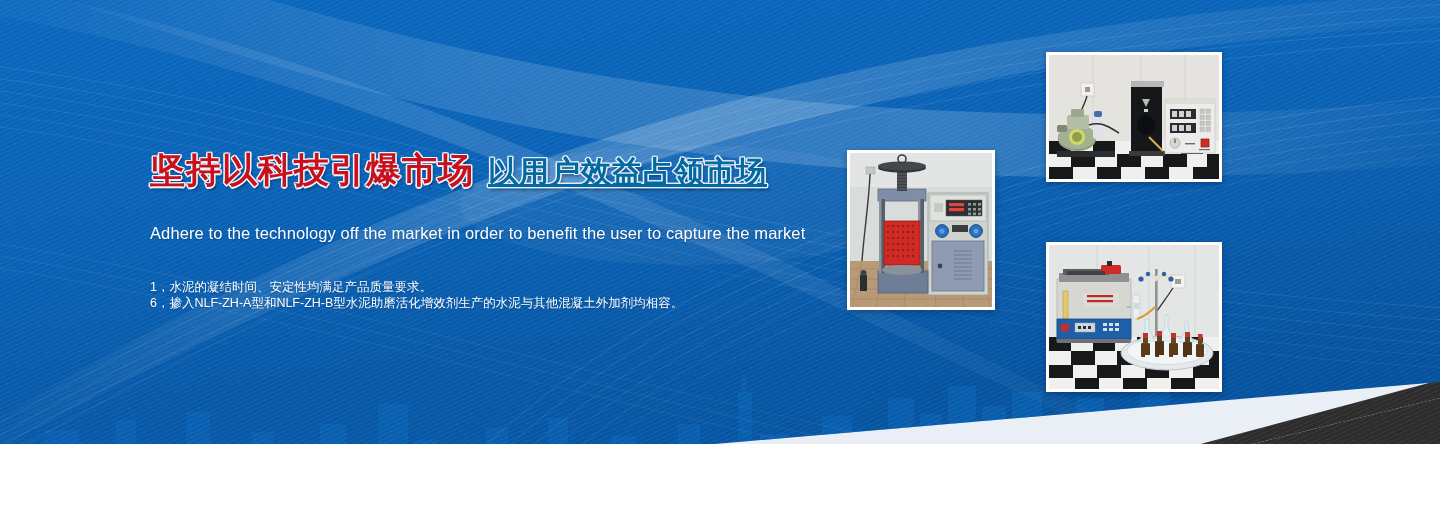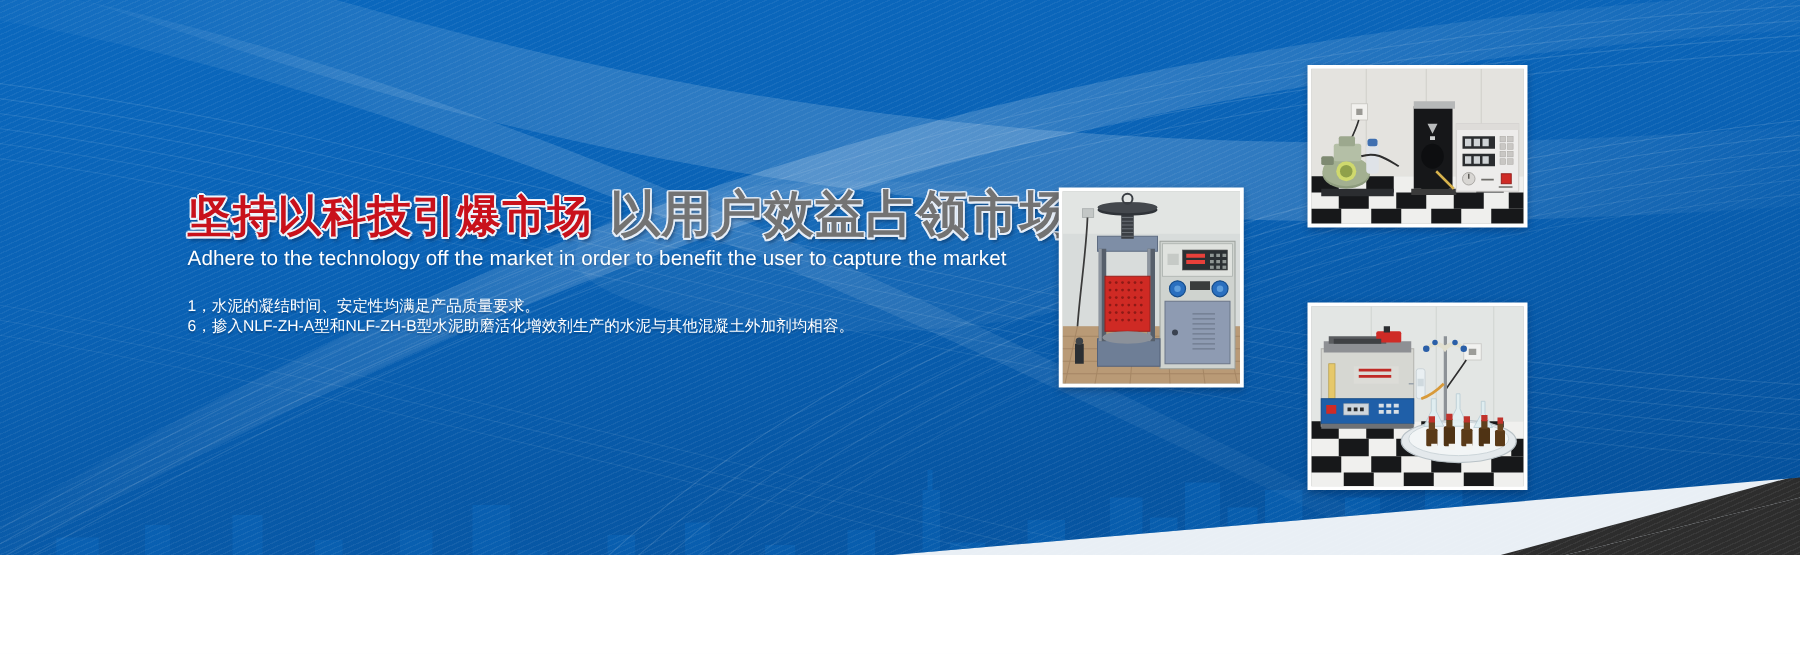--- a/index.html
+++ b/index.html
@@ -59,39 +59,41 @@
     font-size:35px;
     color:#c9111b;
     text-shadow:
        1.5px 0 0 #eef4fb, -1.5px 0 0 #eef4fb,
        0 1.5px 0 #eef4fb, 0 -1.5px 0 #eef4fb,
        1px 1px 0 #eef4fb, -1px -1px 0 #eef4fb,
        1px -1px 0 #eef4fb, -1px 1px 0 #eef4fb,
        2px 3px 3px rgba(0,20,50,.45);
   }
   .headline .h-dark{
-    font-size:40px;
-    color:#737373;
+    font-size:30px;
+    color:#0369a1;
     text-shadow:
        1.4px 0 0 #e6eef8, -1.4px 0 0 #e6eef8,
        0 1.4px 0 #e6eef8, 0 -1.4px 0 #e6eef8,
        1px 1px 0 #e6eef8, -1px -1px 0 #e6eef8,
        1px -1px 0 #e6eef8, -1px 1px 0 #e6eef8,
        2px 3px 3px rgba(0,15,40,.4);
+    text-decoration: underline;
   }
 
   .subhead{
+    margin-top:26px;
     font-size:16.5px;
     color:#ffffff;
     letter-spacing:.1px;
     white-space:nowrap;
     text-shadow:0 1px 2px rgba(0,25,60,.35);
   }
 
-  .bullets{ margin-top:20px; }
+  .bullets{ margin-top:36px; }
   .bullet{
     font-size:12.5px;
     line-height:16px;
     color:#ffffff;
     white-space:nowrap;
     text-shadow:0 1px 1px rgba(0,25,60,.3);
   }
 
   
   .photo{

